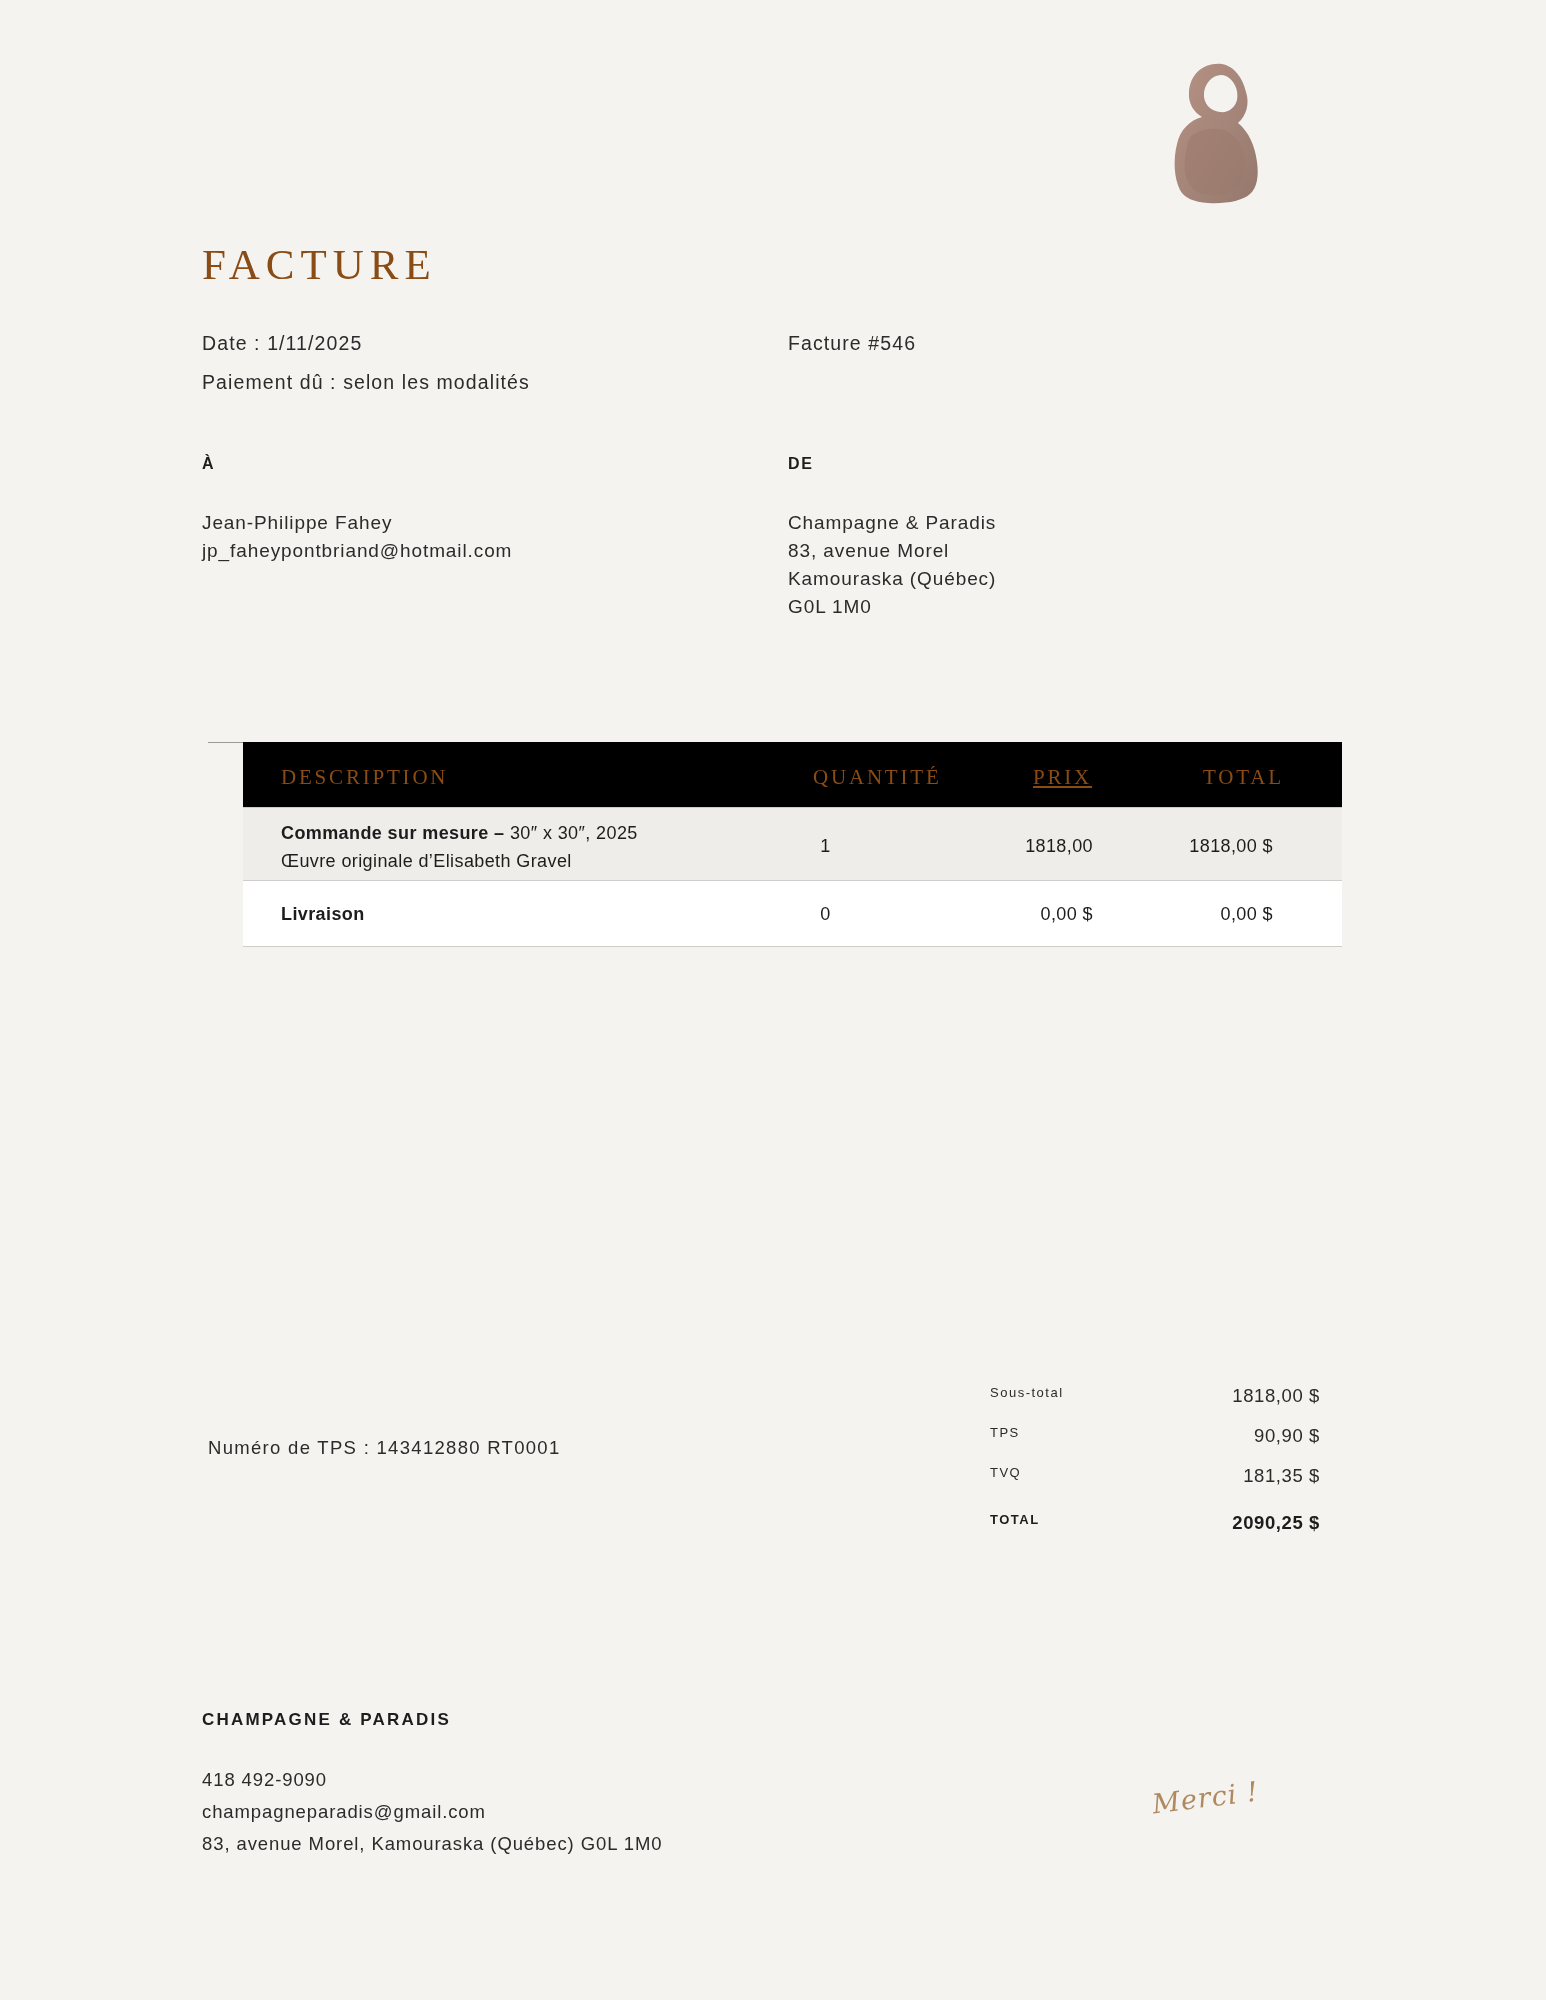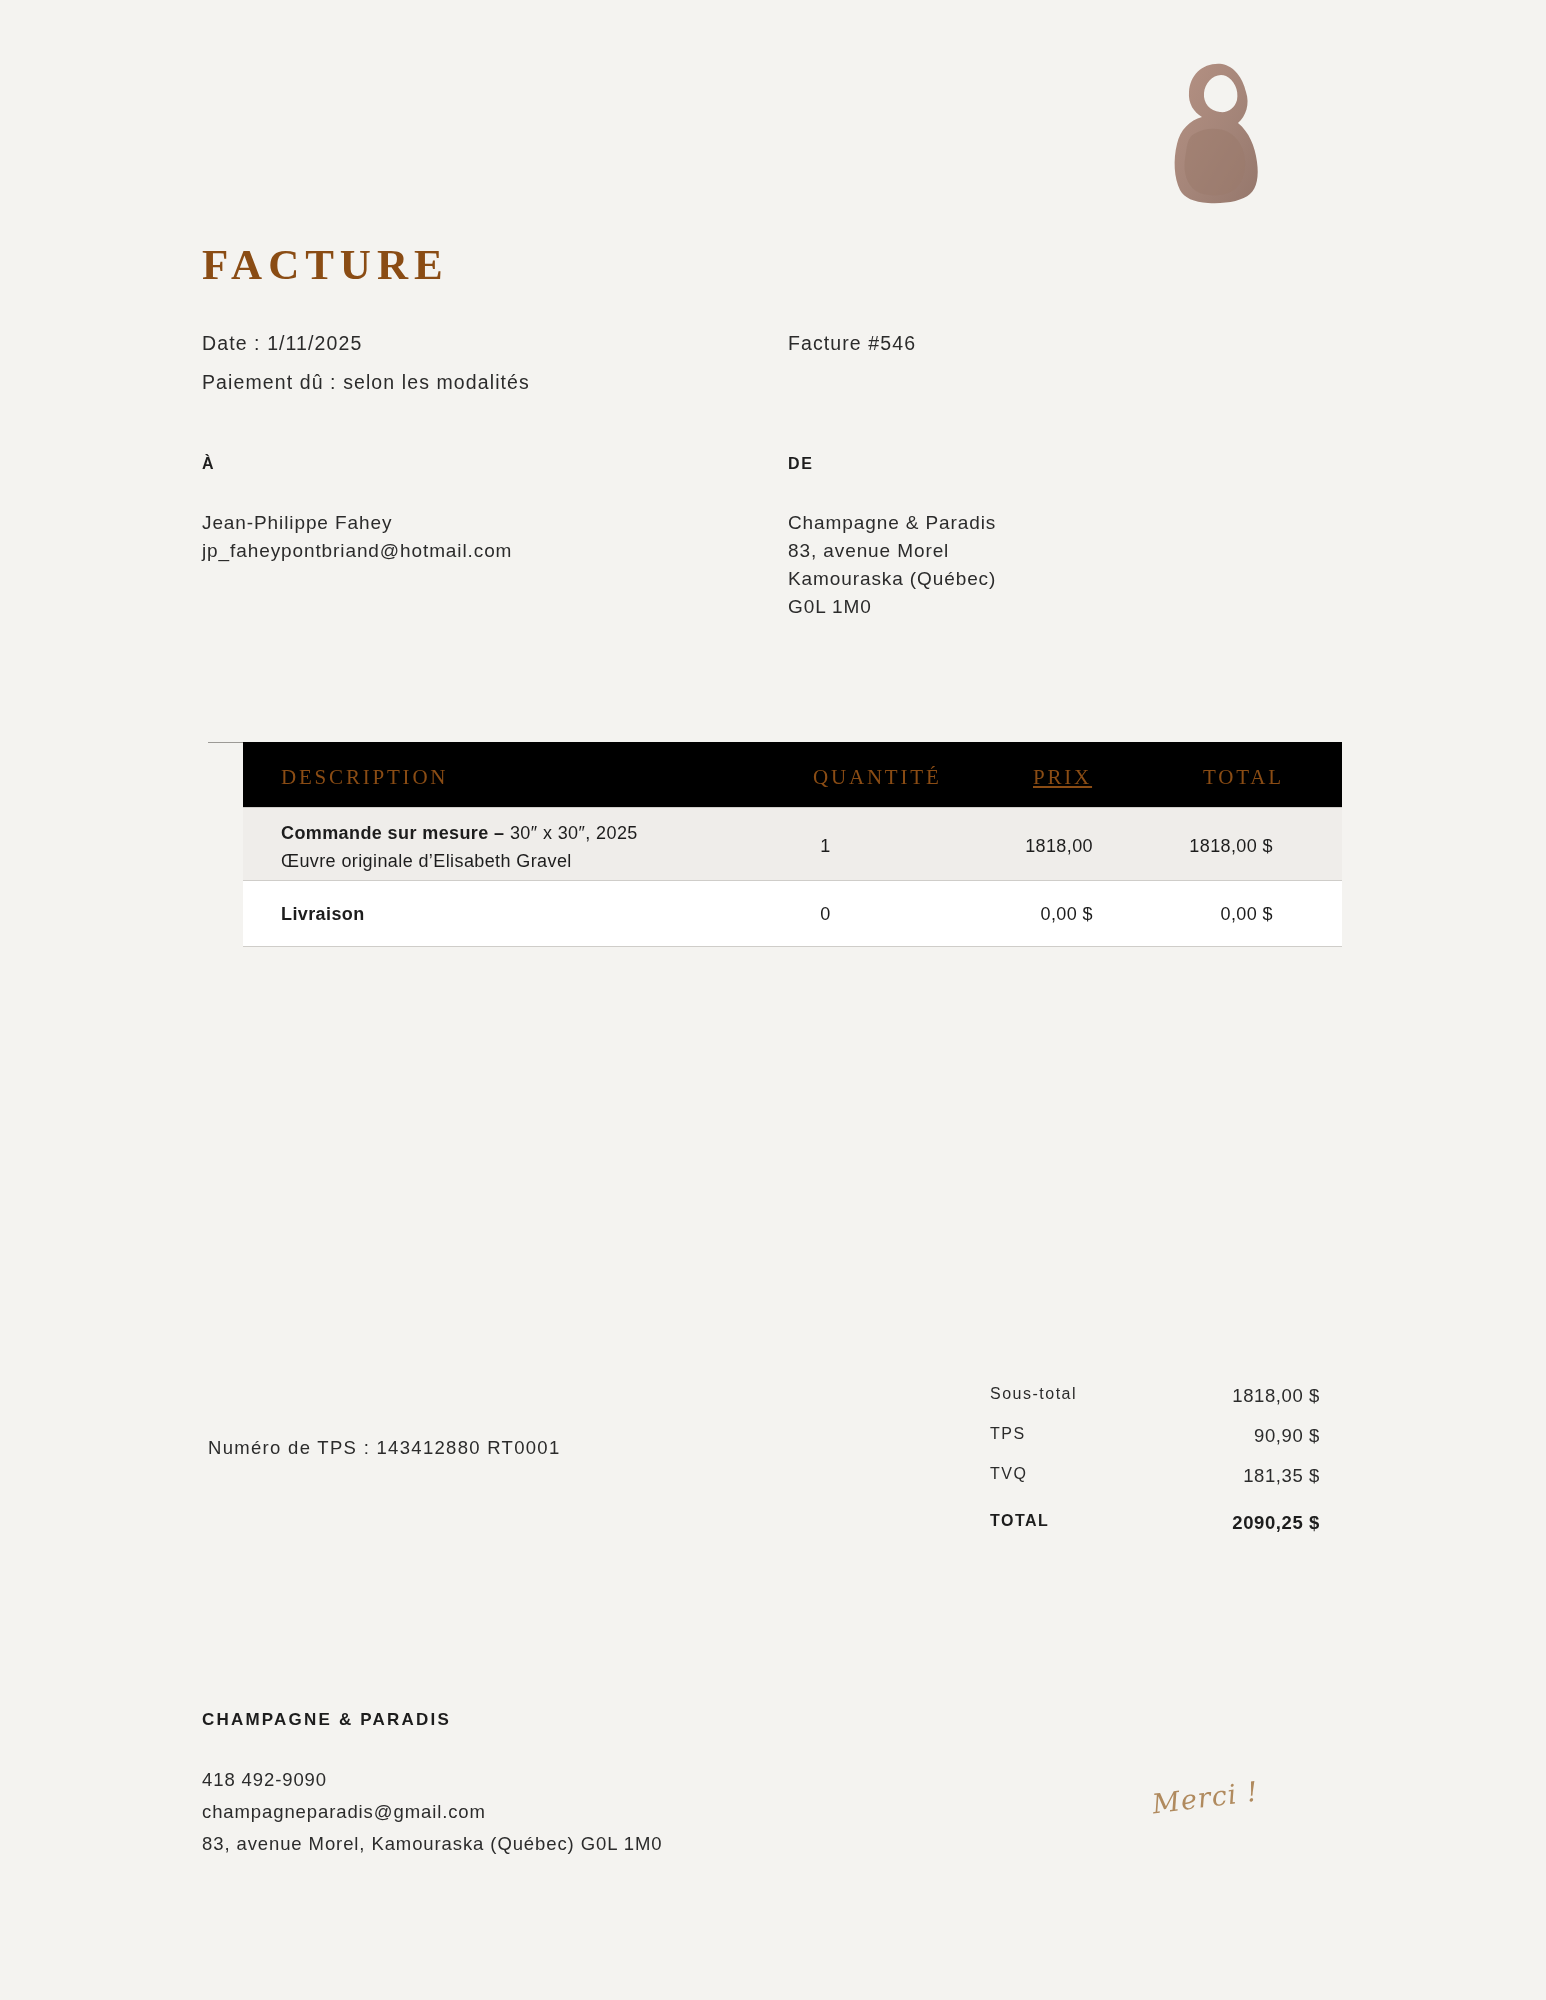--- a/index.html
+++ b/index.html
@@ -28,21 +28,21 @@
     height: 145px;
   }
 
   
   .title {
     position: absolute;
     left: 202px;
     top: 240px;
     font-family: "Liberation Serif", serif;
     font-size: 43px;
-    font-weight: 700;
+    font-weight: 400;
     letter-spacing: 6px;
     color: #8a4c14;
     text-align: center;
   }
 
   
   .meta {
     position: absolute;
     left: 202px;
     top: 332px;
@@ -210,21 +210,21 @@
     width: 330px;
   }
   .total-row {
     position: relative;
     height: 40px;
   }
   .total-label {
     position: absolute;
     left: 0;
     top: 0;
-    font-size: 16px;
+    font-size: 13px;
     letter-spacing: 1.5px;
     color: #2b2b2b;
     white-space: nowrap;
   }
   .total-value {
     position: absolute;
     right: 0;
     top: 0;
     font-size: 18.5px;
     letter-spacing: 0.6px;

